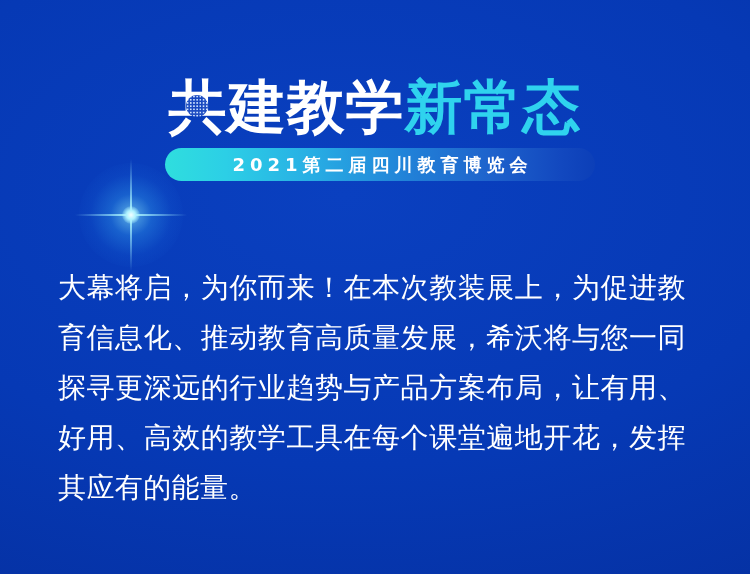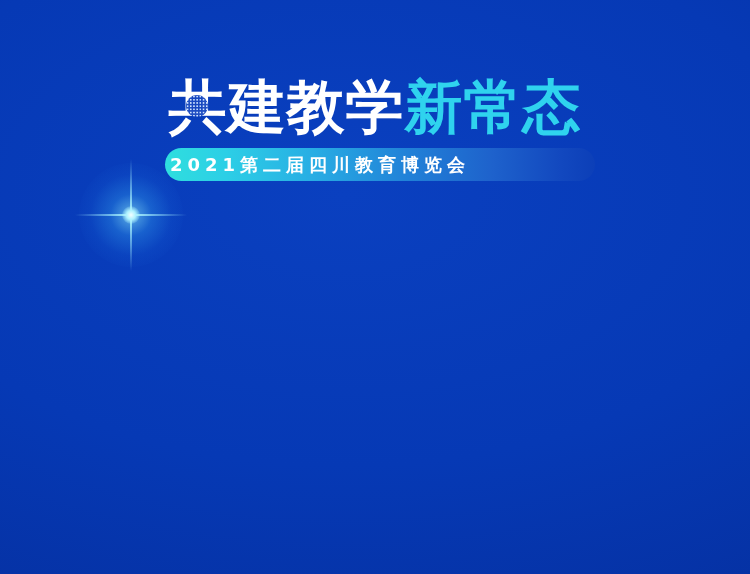--- a/index.html
+++ b/index.html
@@ -119,21 +119,21 @@
     background: linear-gradient(to right,
         #2fdede 0%,
         #2ccfe6 14%,
         #28aee4 34%,
         #2182d8 56%,
         #1e62cc 76%,
         #1248bf 92%,
         #0c3fb8 100%);
     display: flex;
     align-items: center;
-    justify-content: flex-start;
+    justify-content: center;
   }
   #subtitle-text {
     color: #ffffff;
     font-size: 18px;
     font-weight: bold;
     letter-spacing: 5px;
     text-indent: 5px;
     white-space: nowrap;
     font-family: "DejaVu Sans", "Liberation Sans", sans-serif;
   }
@@ -168,14 +168,15 @@
 
   <div id="headline-block">
     <h1 id="headline"><span class="part-main">共建教学</span><span class="part-accent">新常态</span></h1>
   </div>
   <div id="halftone-dot"></div>
 
   <div id="subtitle-pill">
     <span id="subtitle-text">2021第二届四川教育博览会</span>
   </div>
 
+  <p id="body-copy">大幕将启，为你而来！在本次教装展上，为促进教育信息化、推动教育高质量发展，希沃将与您一同探寻更深远的行业趋势与产品方案布局，让有用、好用、高效的教学工具在每个课堂遍地开花，发挥其应有的能量。</p>
 
 </div>
 
 </body></html>

